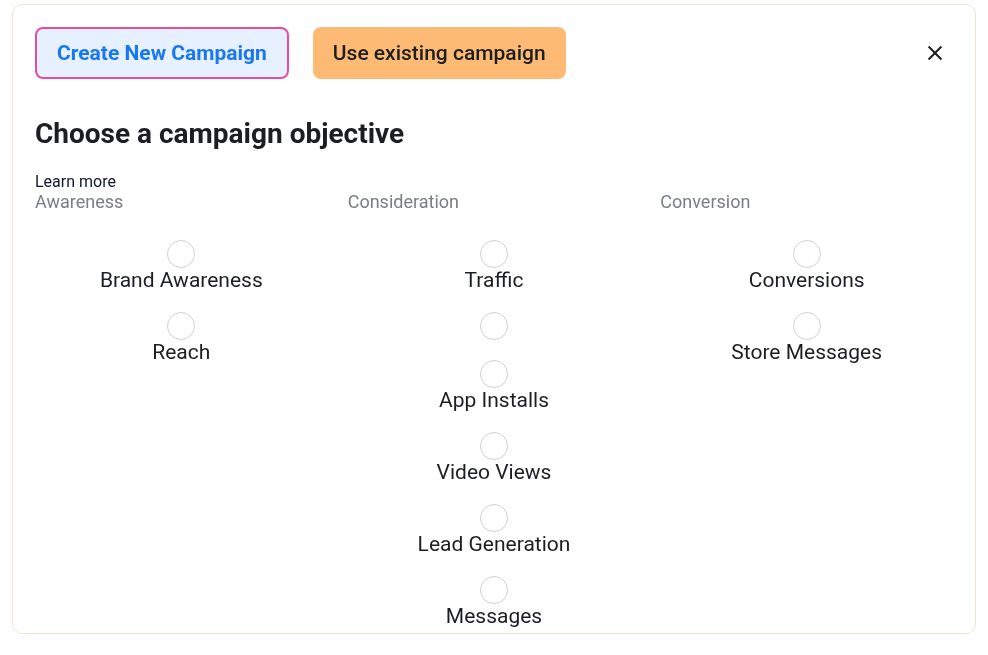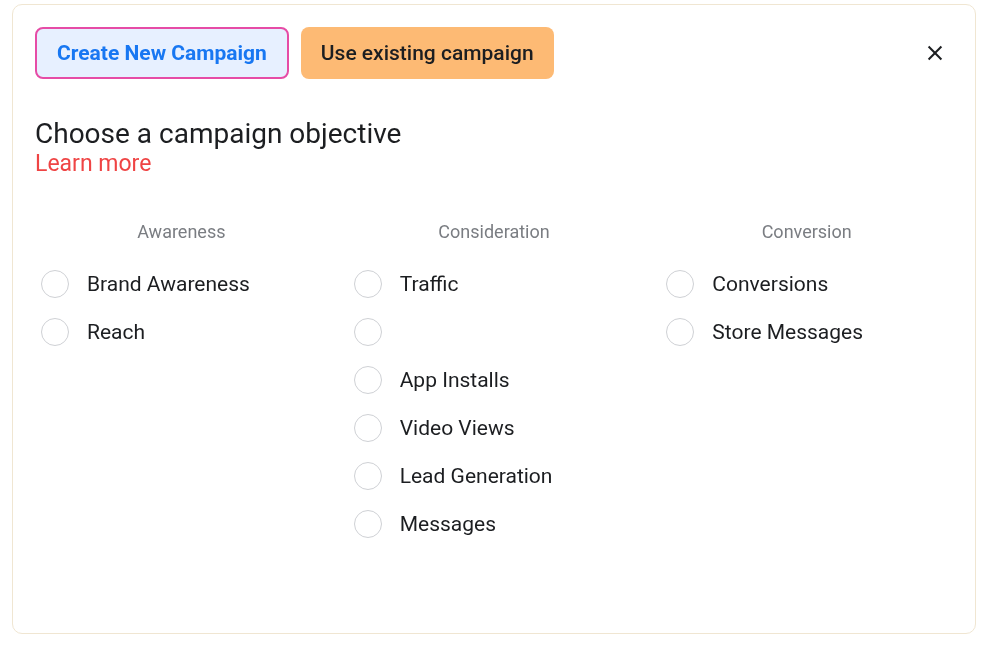--- a/index.html
+++ b/index.html
@@ -18,21 +18,21 @@
       border: 1px solid #f0e6d2;
       border-radius: 10px;
       margin: 4px 12px 12px 12px;
       height: 630px;
       padding: 8px 14px;
       position: relative;
     }
     .tabs-row {
       display: flex;
       align-items: center;
-      gap: 12px;
+      gap: 24px;
       padding: 14px 8px 20px 8px;
     }
     .tab {
       display: inline-flex;
       align-items: center;
       justify-content: center;
       height: 52px;
       padding: 0 20px;
       border-radius: 8px;
       font-size: 21px;
@@ -64,52 +64,50 @@
       width: 22px;
       height: 22px;
       stroke: #1c1e21;
       stroke-width: 2.2;
     }
     .content {
       padding: 18px 8px 0 8px;
     }
     .headline {
       font-size: 28px;
-      font-weight: 400;
+      font-weight: 700;
       color: #1c1e21;
-      margin-bottom: 0;
+      margin-bottom: 22px;
     }
     .learn-more {
-      font-size: 23px;
-      color: #ef4444;
+      font-size: 16px;
+      color: #0f172a;
       text-decoration: none;
       cursor: pointer;
       display: inline-block;
     }
     .columns {
       display: flex;
       gap: 20px;
-      margin-top: 44px;
-      text-align: center;
     }
     .col {
       flex: 1;
     }
     .col-title {
       font-size: 18px;
       color: #7a7d82;
       font-weight: 400;
       margin-bottom: 18px;
     }
     .option {
       display: flex;
       align-items: center;
-      gap: 18px;
       padding: 10px 6px;
       cursor: pointer;
+      flex-direction: column;
     }
     .radio-circle {
       width: 28px;
       height: 28px;
       border: 1.5px solid #cfd1d5;
       border-radius: 50%;
       flex-shrink: 0;
     }
     .option-label {
       font-size: 21px;

